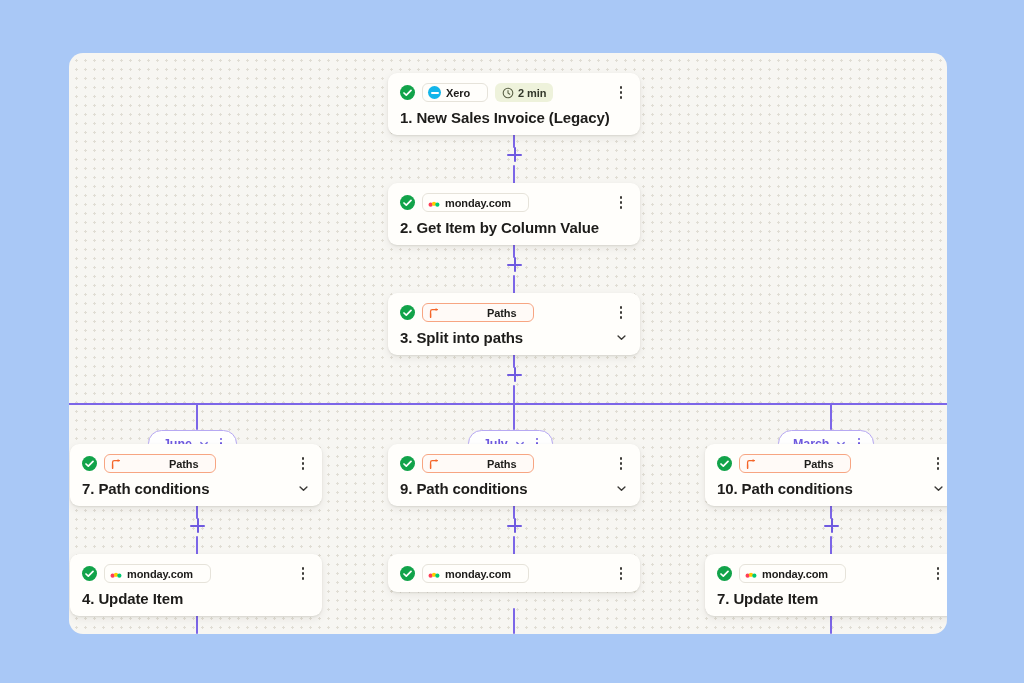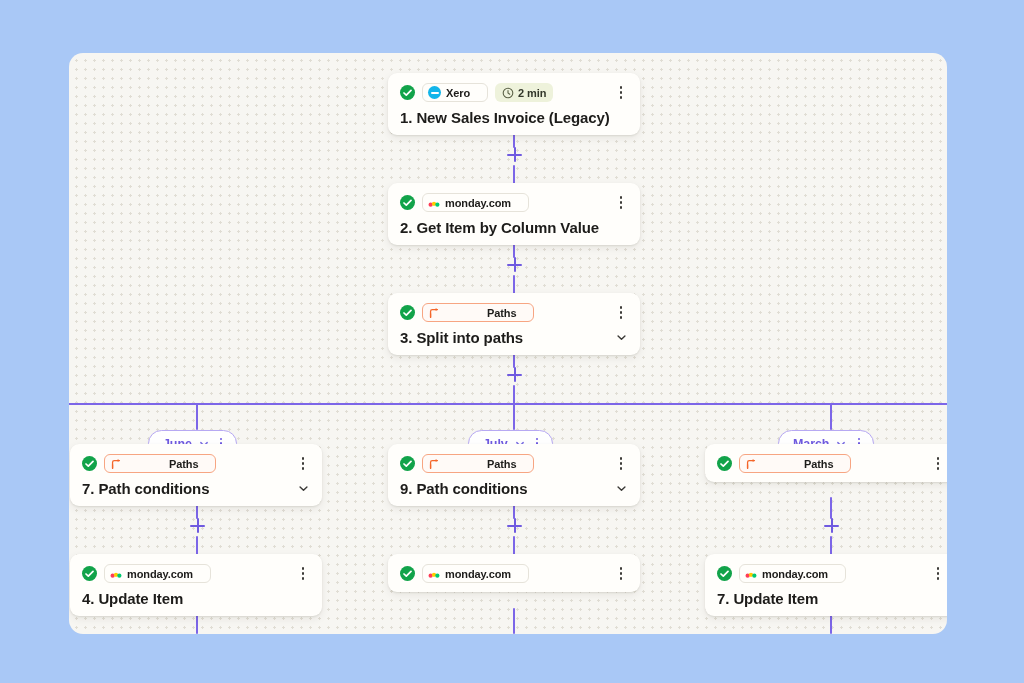--- a/index.html
+++ b/index.html
@@ -474,20 +474,26 @@
               <path d="M3 12V8" stroke="#f4662a" stroke-width="1.5" stroke-linecap="round"></path>
             </svg>
           <span class="chip-label">Paths</span>
         </span>
         <span class="kebab">
             <i></i>
             <i></i>
             <i></i>
           </span>
       </div>
+      <div class="card-bottom">
+        <span class="card-title">10. Path conditions</span>
+        <svg class="chev" viewBox="0 0 14 14">
+            <path d="M3.3 5.4L7 9L10.7 5.4" stroke="currentColor" stroke-width="1.5" fill="none" stroke-linecap="round" stroke-linejoin="round"></path>
+          </svg>
+      </div>
     </div>
 
     <div class="card" style="left:636px; top:501px; width:252px;">
       <div class="card-top">
         <span class="check">
           <svg width="9" height="8" viewBox="0 0 9 8">
               <path d="M1 4L3.3 6.2L8 1.4" stroke="#fff" stroke-width="1.7" fill="none" stroke-linecap="round" stroke-linejoin="round"></path>
             </svg>
         </span>
         <span class="chip">

